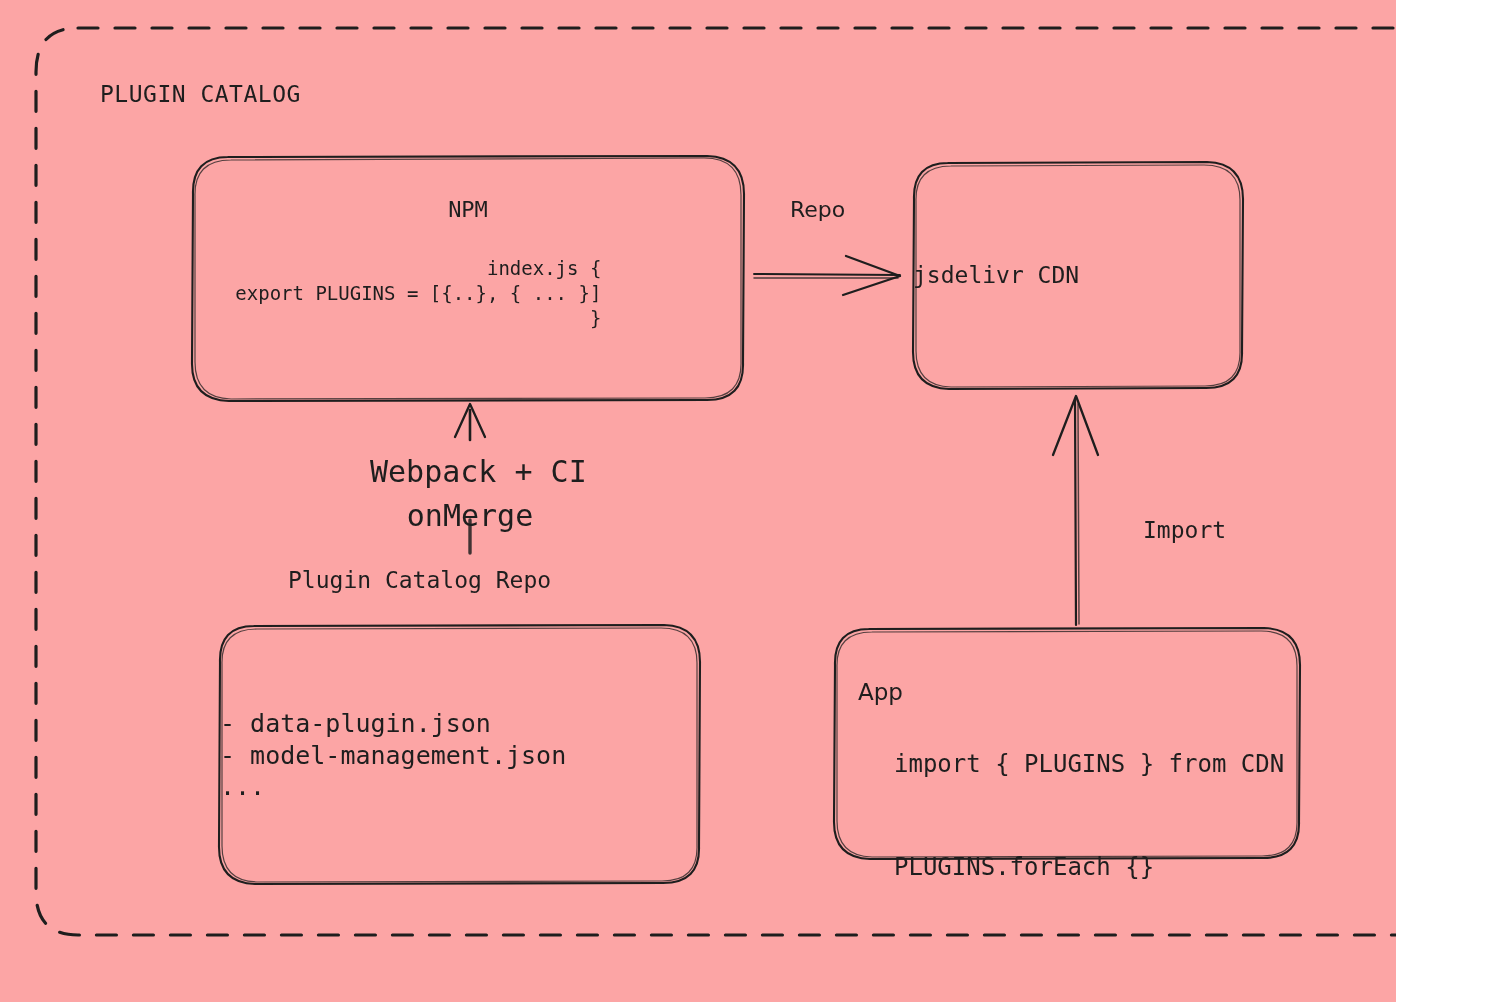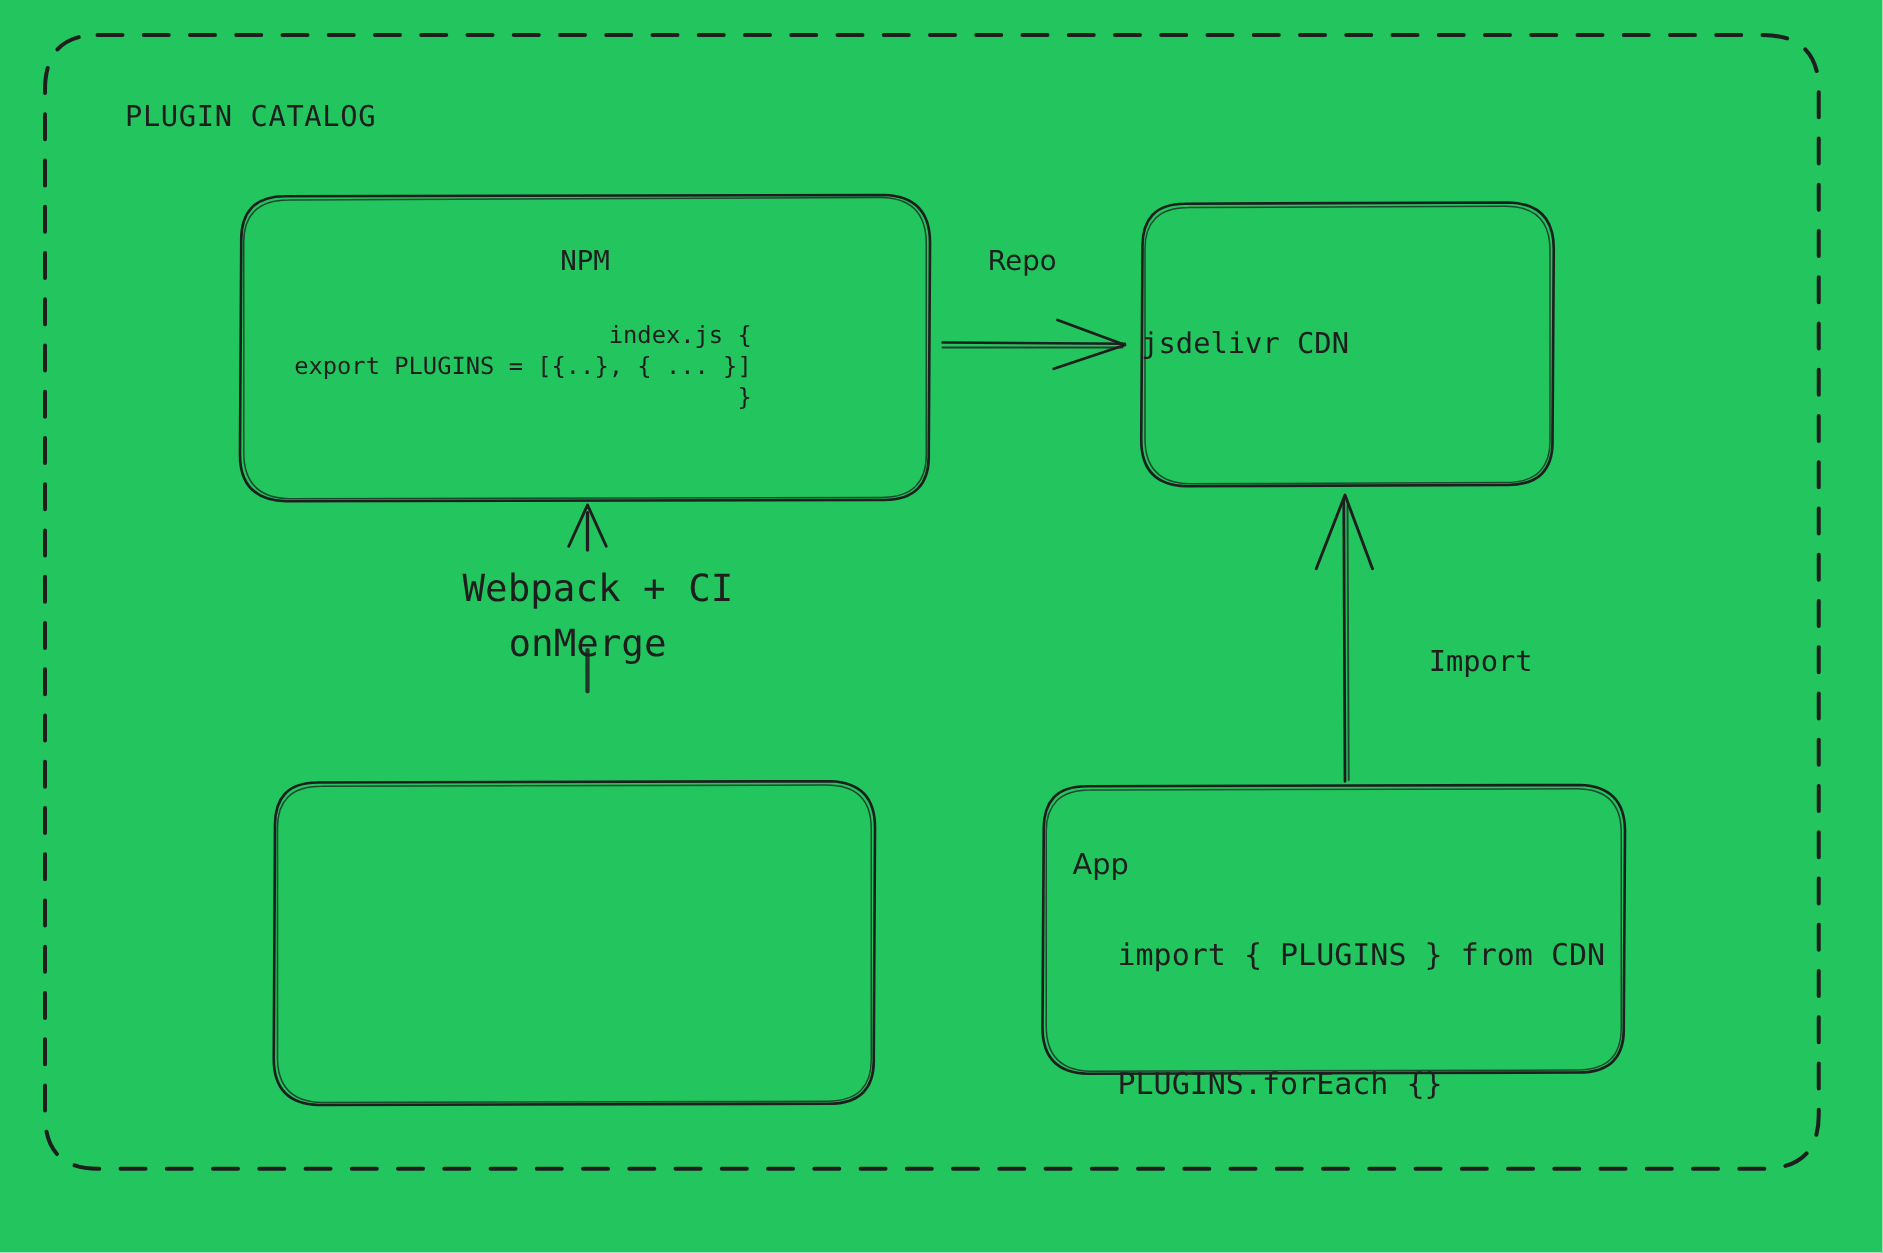--- a/index.html
+++ b/index.html
@@ -2,23 +2,23 @@
 <html><head>
 <meta charset="utf-8">
 <style>
   html, body {
     margin: 0;
     padding: 0;
     background: #ffffff;
   }
   #canvas {
     position: relative;
-    width: 1506px;
+    width: 1396px;
     height: 1002px;
-    background: #22c55e;
+    background: #fca5a5;
     overflow: hidden;
     font-family: "DejaVu Sans Mono", monospace;
   }
   svg.layer {
     position: absolute;
     left: 0;
     top: 0;
     width: 1506px;
     height: 1002px;
   }
@@ -91,21 +91,25 @@
    export PLUGINS = [{..}, { ... }]
 }</div>
 
   <div class="txt mono t-cdn">jsdelivr CDN</div>
 
   <div class="txt sans t-cache">Repo</div>
 
   <div class="txt mono t-webpack">Webpack + CI
 onMerge</div>
 
+  <div class="txt mono t-repolabel">Plugin Catalog Repo</div>
 
+  <div class="txt mono t-repolist">- data-plugin.json
+- model-management.json
+...</div>
 
   <div class="txt sans t-app">App</div>
 
   <div class="txt mono t-appcode">import { PLUGINS } from CDN
 
 PLUGINS.forEach {}</div>
 
   <div class="txt mono t-import">Import</div>
 
 </div>

